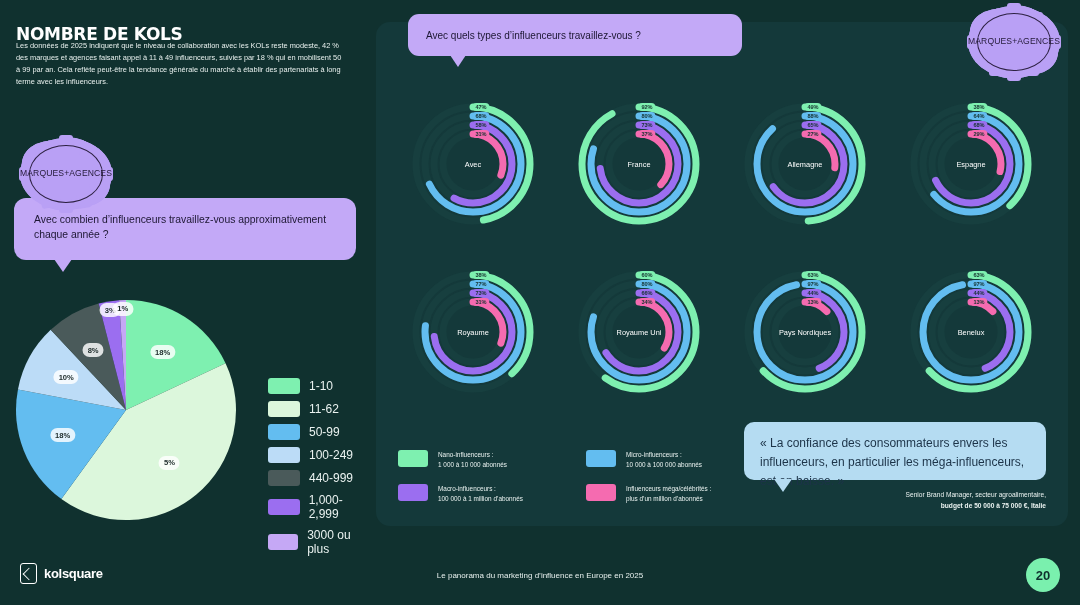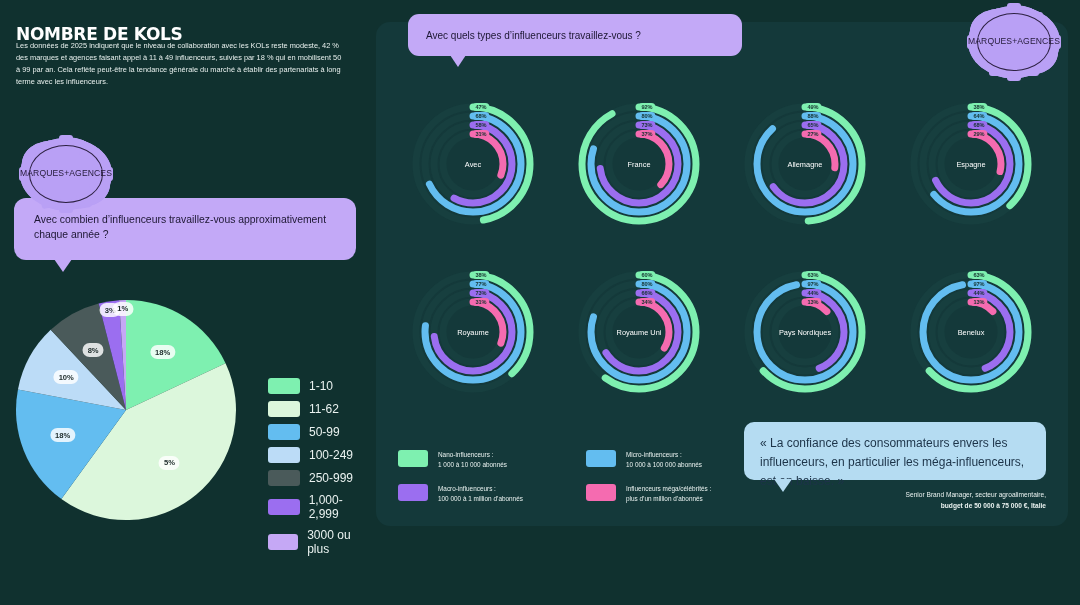--- a/index.html
+++ b/index.html
@@ -294,21 +294,21 @@
         <div class="legend-row">
           <div class="legend-sw" style="background:#63bdf0"></div>
           <div class="legend-lb">50-99</div>
         </div>
         <div class="legend-row">
           <div class="legend-sw" style="background:#bcdcf7"></div>
           <div class="legend-lb">100-249</div>
         </div>
         <div class="legend-row">
           <div class="legend-sw" style="background:#4a5a5a"></div>
-          <div class="legend-lb">250-999</div>
+          <div class="legend-lb">440-999</div>
         </div>
         <div class="legend-row">
           <div class="legend-sw" style="background:#9b6ef0"></div>
           <div class="legend-lb">1,000-2,999</div>
         </div>
         <div class="legend-row">
           <div class="legend-sw" style="background:#c5a8f5"></div>
           <div class="legend-lb">3000 ou plus</div>
         </div>
       </div>
@@ -532,14 +532,22 @@
     <div id="quote-box">
       <div class="qt">« La confiance des consommateurs envers les influenceurs, en particulier les méga-influenceurs, est en baisse. »</div>
       <div class="tail"></div>
     </div>
     <div id="quote-attr">
       <div>Senior Brand Manager, secteur agroalimentaire,</div>
       <b>budget de 50 000 à 75 000 €, Italie</b>
     </div>
   </div>
 
+  <div id="footer">
+    <div id="brand-logo">
+      <div class="mark"></div>
+      <div class="name">kolsquare</div>
+    </div>
+    <div id="footer-caption">Le panorama du marketing d’influence en Europe en 2025</div>
+    <div id="page-number">20</div>
+  </div>
 
 </div>
 
 </body></html>

